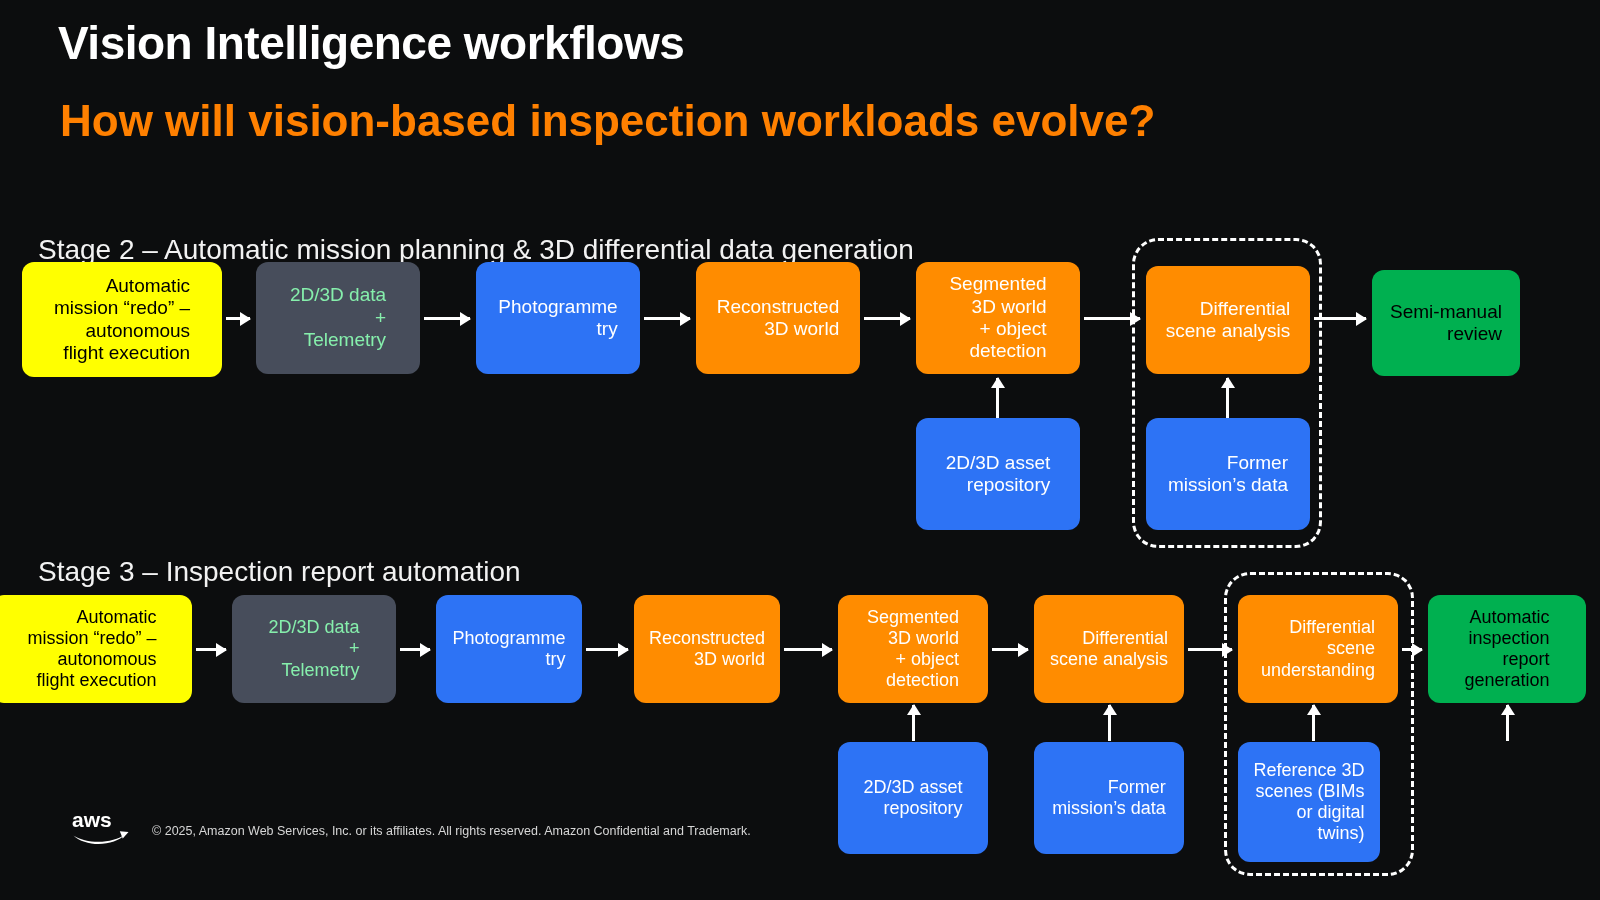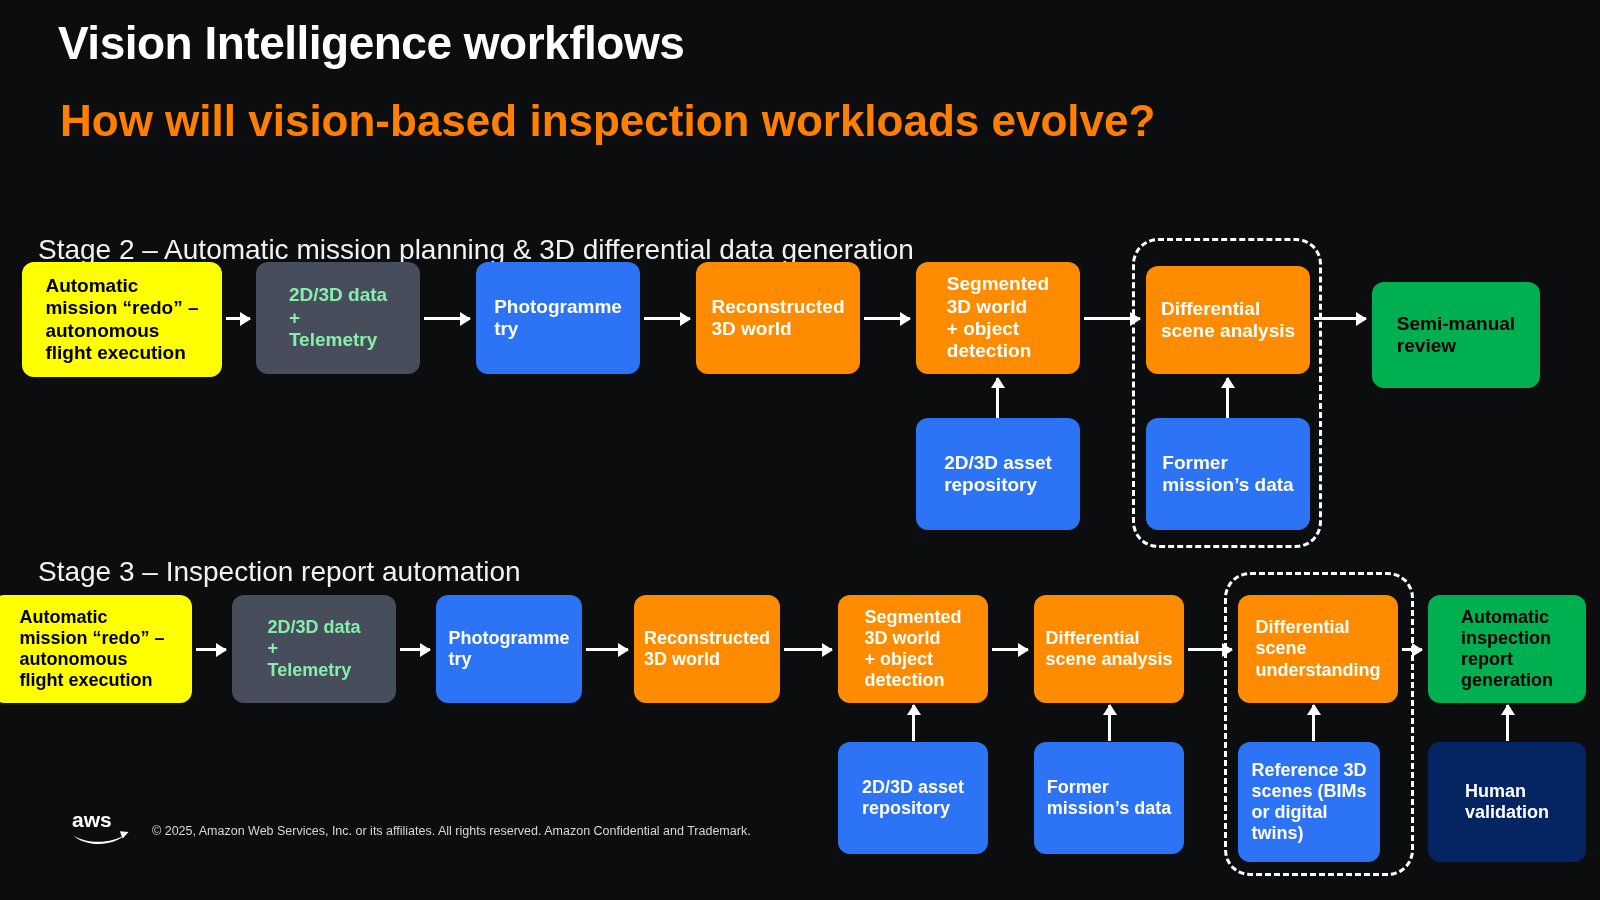--- a/index.html
+++ b/index.html
@@ -49,25 +49,24 @@
   #stage3-heading { left: 38px; top: 508px; }
 
   
   .node {
     position: absolute;
     box-sizing: border-box;
     border-radius: 12px;
     display: flex;
     align-items: center;
     justify-content: center;
-    text-align: left;
+    text-align: right;
     line-height: 1.18;
     white-space: pre-line;
     padding: 8px 6px;
-    font-weight: bold;
   }
   .n-yellow { background: #ffff00; color: #000000; }
   .n-gray   { background: #474d5b; color: #86efac; }
   .n-blue   { background: #2d73f5; color: #ffffff; }
   .n-orange { background: #ff8c00; color: #ffffff; }
   .n-green  { background: #00b050; color: #000000; }
   .n-navy   { background: #042462; color: #ffffff; }
 
   
   .h-arrow {
@@ -155,21 +154,21 @@
 3D world</div>
 
   <div class="node n-orange" style="left:916px; top:262px; width:164px; height:112px; font-size:19px;">Segmented
 3D world
 + object
 detection</div>
 
   <div class="node n-orange" style="left:1146px; top:266px; width:164px; height:108px; font-size:19px;">Differential
 scene analysis</div>
 
-  <div class="node n-green" style="left:1372px; top:282px; width:168px; height:106px; font-size:19px;">Semi-manual
+  <div class="node n-green" style="left:1372px; top:270px; width:148px; height:106px; font-size:19px;">Semi-manual
 review</div>
 
   <div class="node n-blue" style="left:916px; top:418px; width:164px; height:112px; font-size:19px;">2D/3D asset
 repository</div>
 
   <div class="node n-blue" style="left:1146px; top:418px; width:164px; height:112px; font-size:19px;">Former
 mission’s data</div>
 
   <div class="h-arrow" style="left:226px; top:317px; width:24px;"></div>
   <div class="h-arrow" style="left:424px; top:317px; width:46px;"></div>
@@ -221,22 +220,20 @@
 repository</div>
 
   <div class="node n-blue" style="left:1034px; top:742px; width:150px; height:112px; font-size:18px;">Former
 mission’s data</div>
 
   <div class="node n-blue" style="left:1238px; top:742px; width:142px; height:120px; font-size:18px;">Reference 3D
 scenes (BIMs
 or digital
 twins)</div>
 
-  <div class="node n-navy" style="left:1428px; top:742px; width:158px; height:120px; font-size:18px;">Human
-validation</div>
 
   <div class="h-arrow" style="left:196px; top:648px; width:30px;"></div>
   <div class="h-arrow" style="left:400px; top:648px; width:30px;"></div>
   <div class="h-arrow" style="left:586px; top:648px; width:42px;"></div>
   <div class="h-arrow" style="left:784px; top:648px; width:48px;"></div>
   <div class="h-arrow" style="left:992px; top:648px; width:36px;"></div>
   <div class="h-arrow" style="left:1188px; top:648px; width:44px;"></div>
   <div class="h-arrow" style="left:1402px; top:648px; width:20px;"></div>
 
   <div class="v-arrow" style="left:912px; top:705px; width:3px; height:36px;"></div>

